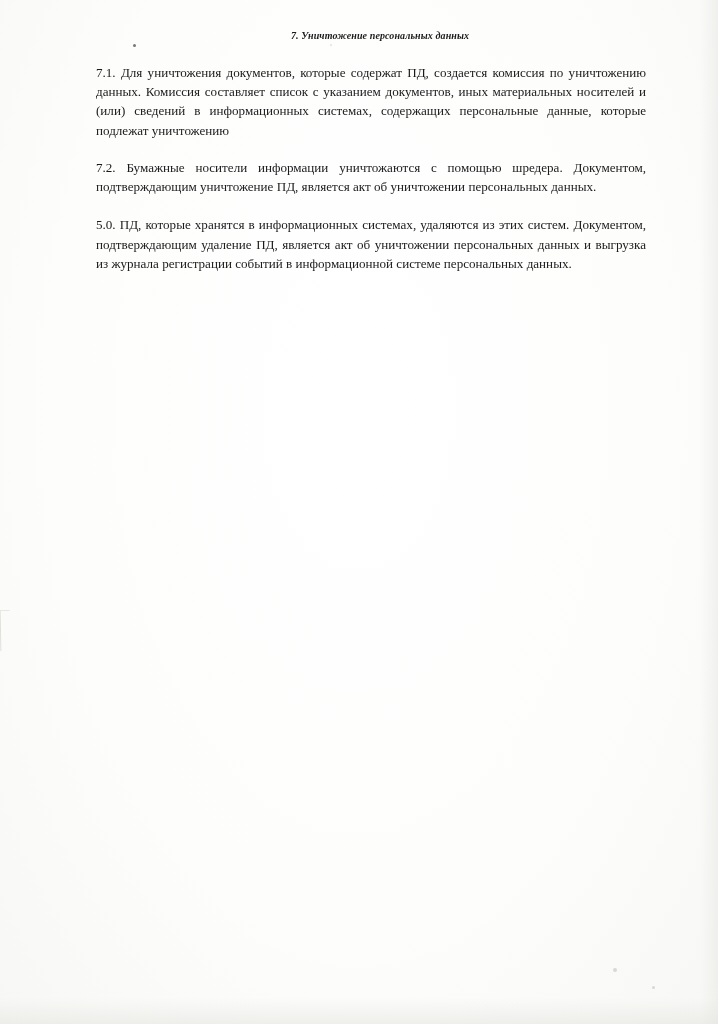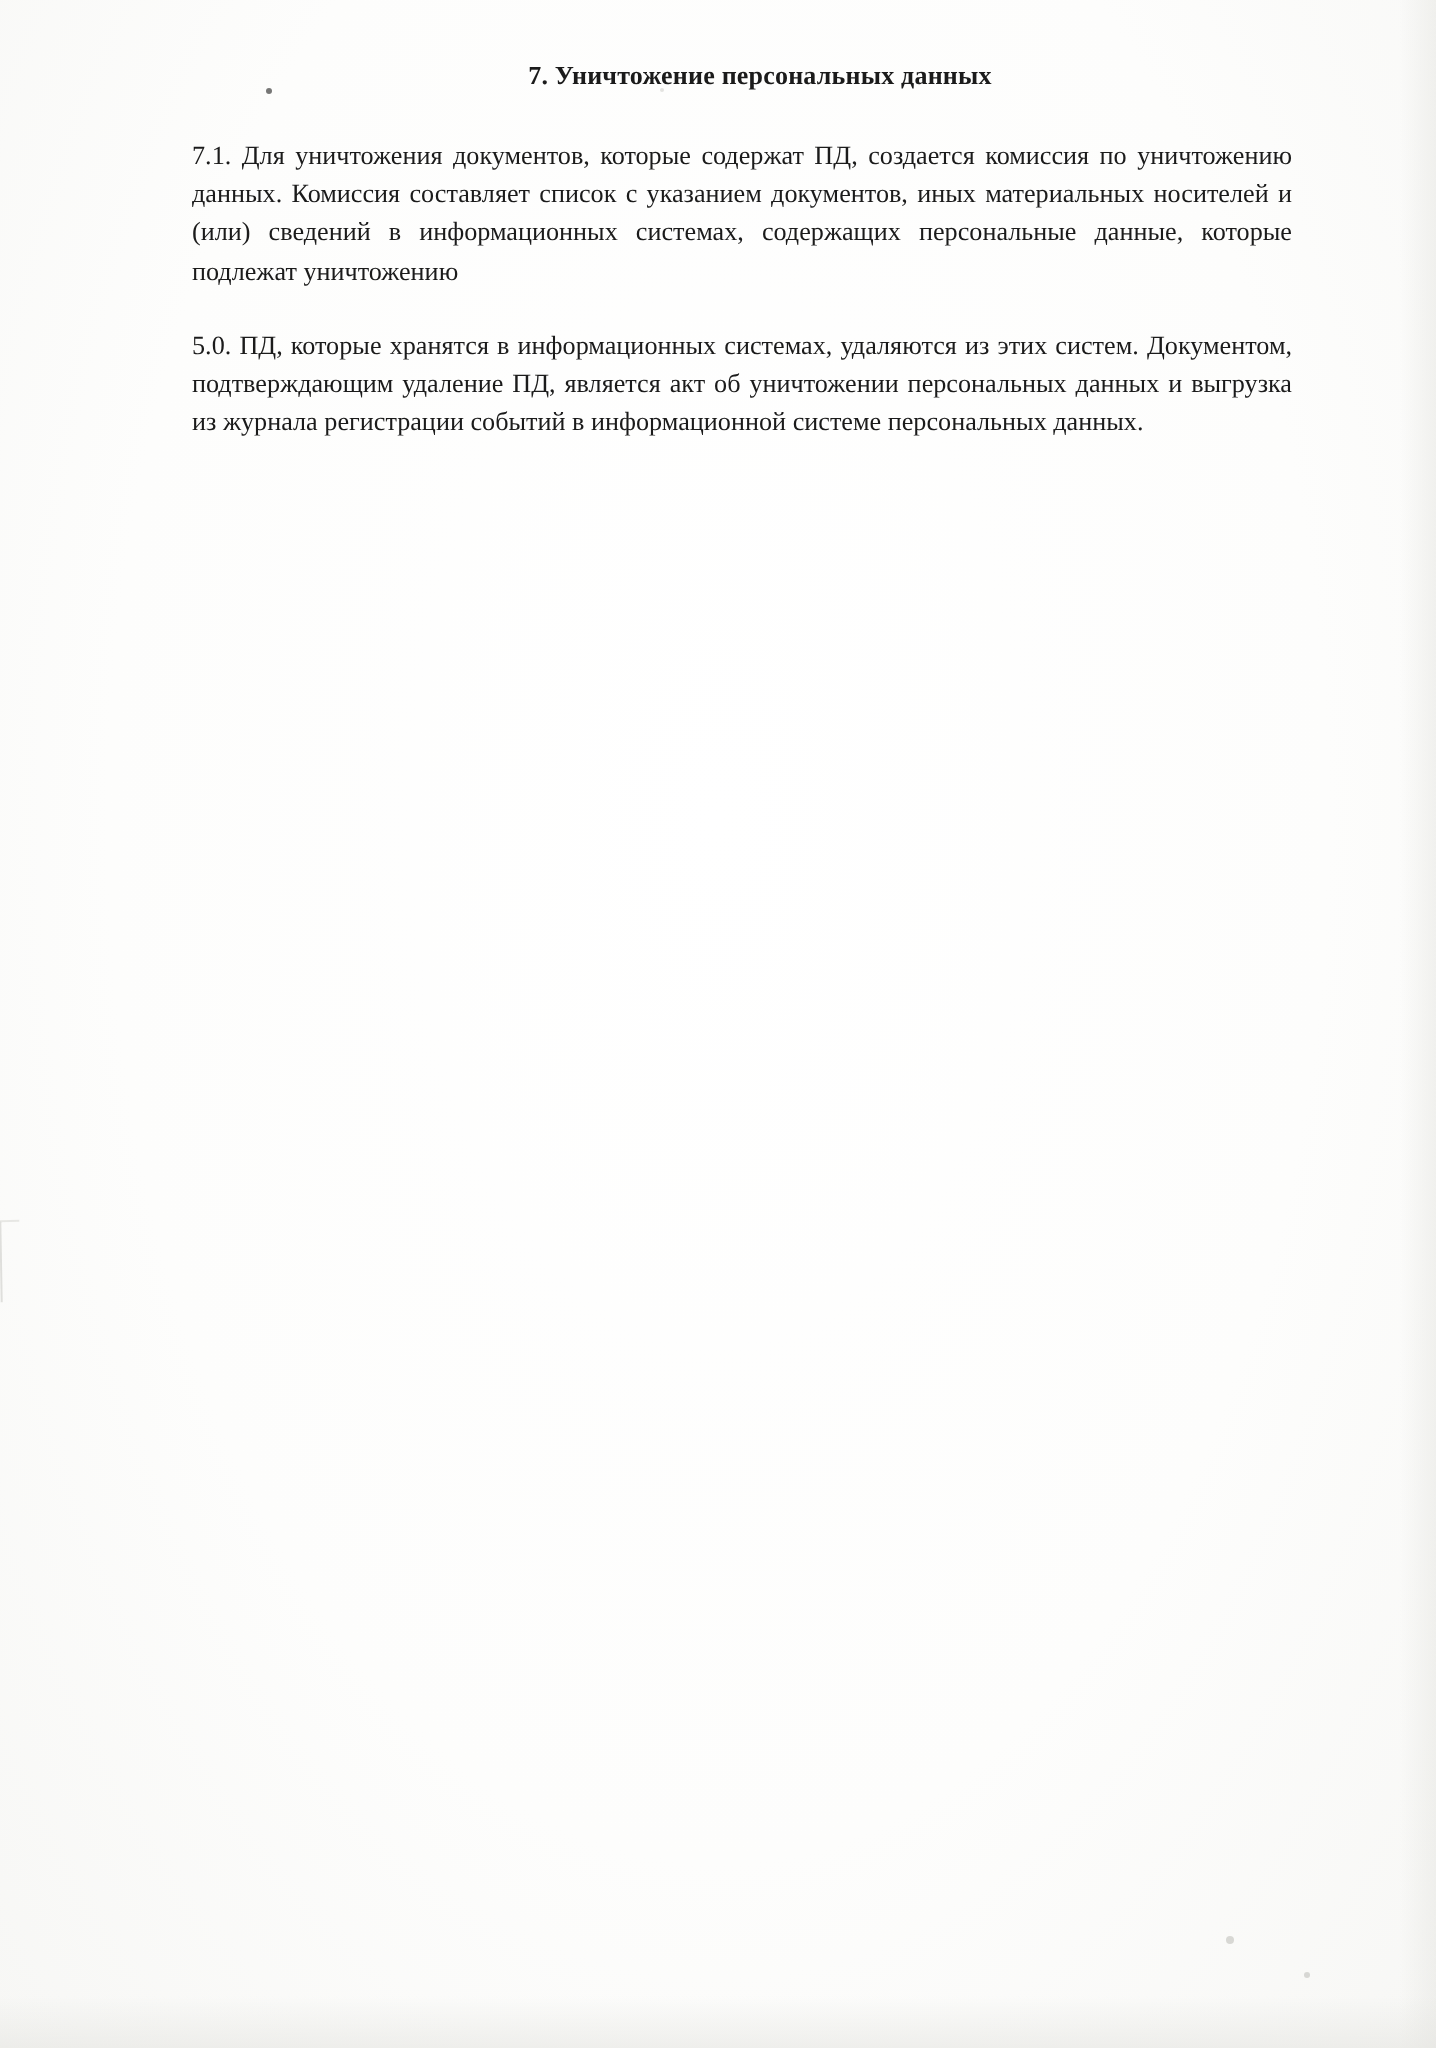--- a/index.html
+++ b/index.html
@@ -27,24 +27,25 @@
   .content {
     position: absolute;
     left: 96px;
     right: 72px;
     top: 30px;
   }
 
   .doc-title {
     text-align: center;
     font-weight: bold;
-    font-size: 13px;
+    font-size: 10px;
     letter-spacing: 0.1px;
     margin: 0 0 22px 0;
     padding-left: 18px;
+    font-style: italic;
   }
 
   .stray-dot {
     position: absolute;
     left: 133px;
     top: 44px;
     width: 3px;
     height: 3px;
     border-radius: 50%;
     background: #4a4a4a;
@@ -103,20 +104,21 @@
 <div class="page">
 
   <div class="stray-dot"></div>
 
   <div class="content">
 
     <h1 class="doc-title">7. Уничтожение персональных данных</h1>
 
     <p class="para p1">7.1. Для уничтожения документов, которые содержат ПД, создается комиссия по уничтожению данных. Комиссия составляет список с указанием документов, иных материальных носителей и (или) сведений в информационных системах, содержащих персональные данные, которые подлежат уничтожению</p>
 
+    <p class="para p2">7.2. Бумажные носители информации уничтожаются с помощью шредера. Документом, подтверждающим уничтожение ПД, является акт об уничтожении персональных данных.</p>
 
     <p class="para p3">5.0. ПД, которые хранятся в информационных системах, удаляются из этих систем. Документом, подтверждающим удаление ПД, является акт об уничтожении персональных данных и выгрузка из журнала регистрации событий в информационной системе персональных данных.</p>
 
   </div>
 
   <div class="edge-mark-left"></div>
   <div class="speck s1"></div>
   <div class="speck s2"></div>
   <div class="speck s3"></div>
   <div class="right-shade"></div>

